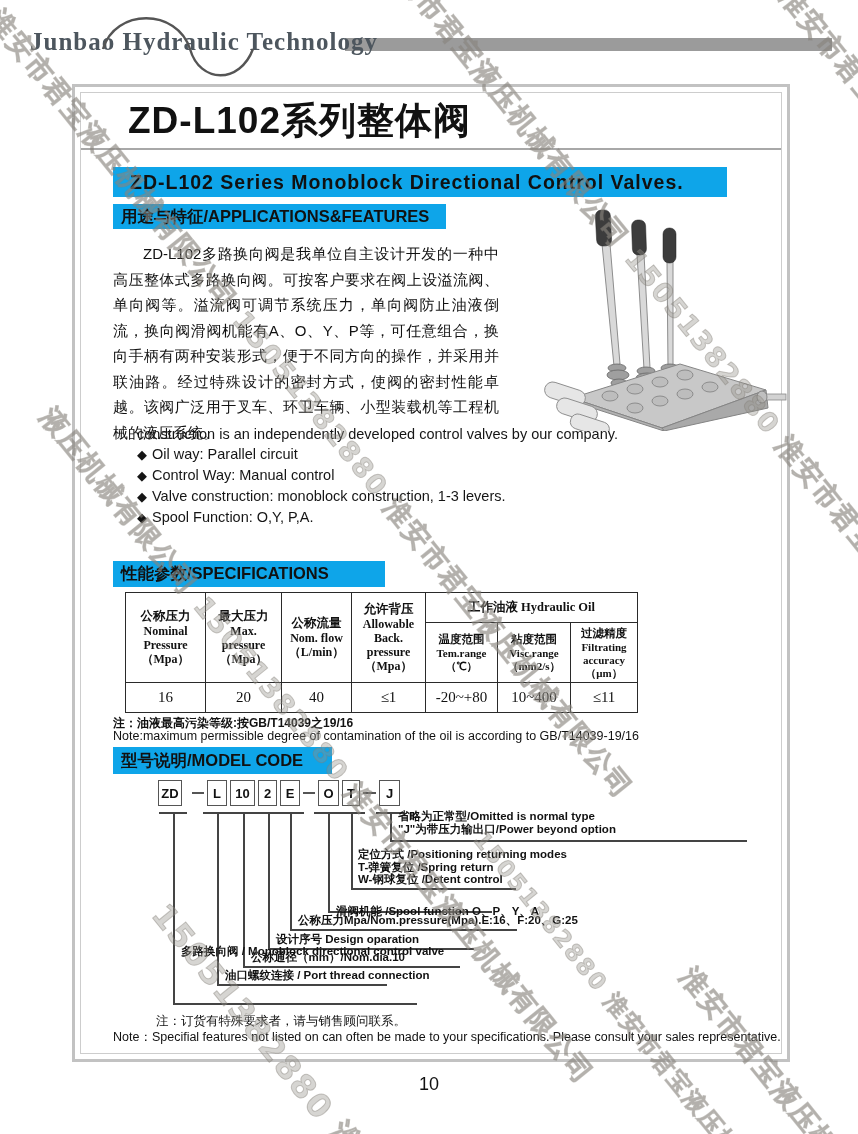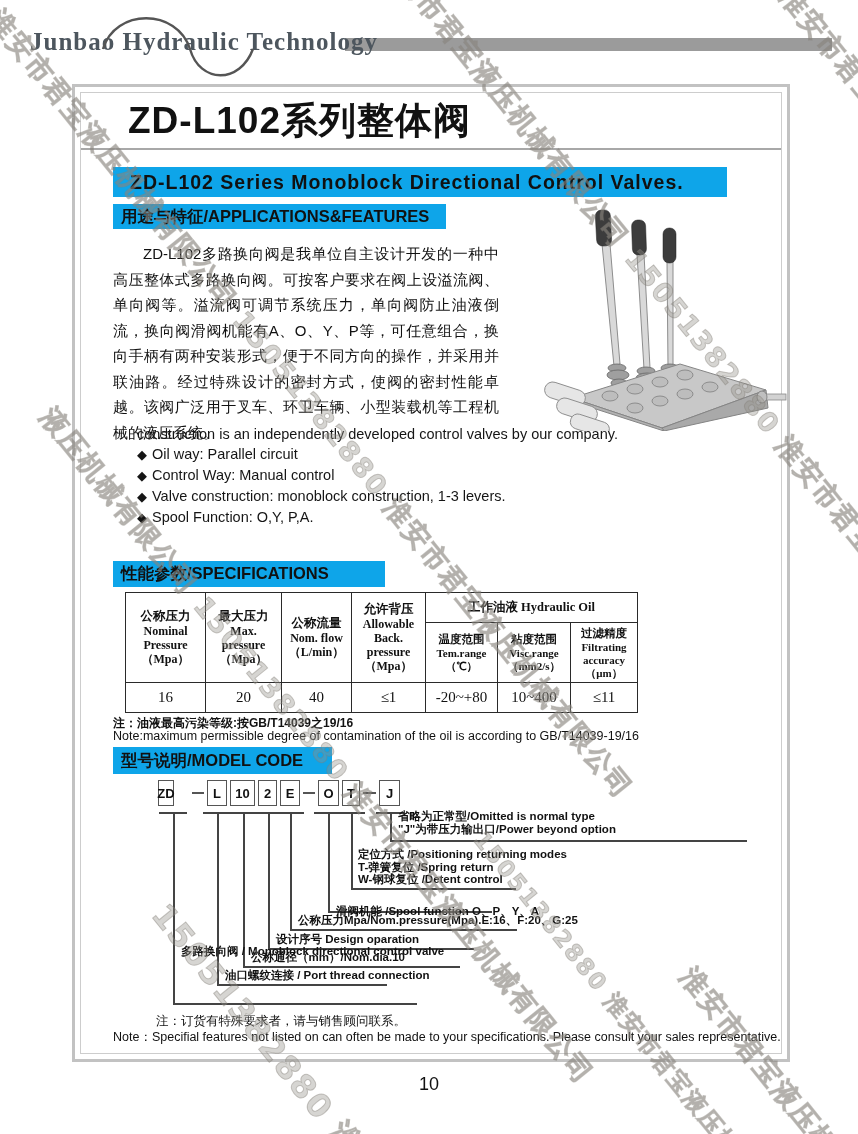--- a/index.html
+++ b/index.html
@@ -292,21 +292,21 @@
     <td class="val">≤11</td>
   </tr>
 </tbody>
   </table>
 
 <div class="abs note-cn">注：油液最高污染等级:按GB/T14039之19/16</div>
 <div class="abs note-en">Note:maximum permissible degree of contamination of the oil is according to GB/T14039-19/16</div>
 
 <div class="abs banner banner-sub banner-modelcode">型号说明/MODEL CODE</div>
 
-<div class="mc-box" style="left:158px; width:16px;">ZD</div>
+<div class="mc-box" style="left:158px; width:24px;">ZD</div>
 <div class="mc-dash" style="left:192px; width:12px;"></div>
 <div class="mc-box" style="left:207px; width:20px;">L</div>
 <div class="mc-box" style="left:230px; width:25px;">10</div>
 <div class="mc-box" style="left:258px; width:19px;">2</div>
 <div class="mc-box" style="left:280px; width:20px;">E</div>
 <div class="mc-dash" style="left:303px; width:12px;"></div>
 <div class="mc-box" style="left:318px; width:21px;">O</div>
 <div class="mc-box" style="left:342px; width:18px;">T</div>
 <div class="mc-dash" style="left:363px; width:13px;"></div>
 <div class="mc-box" style="left:379px; width:21px;">J</div>

